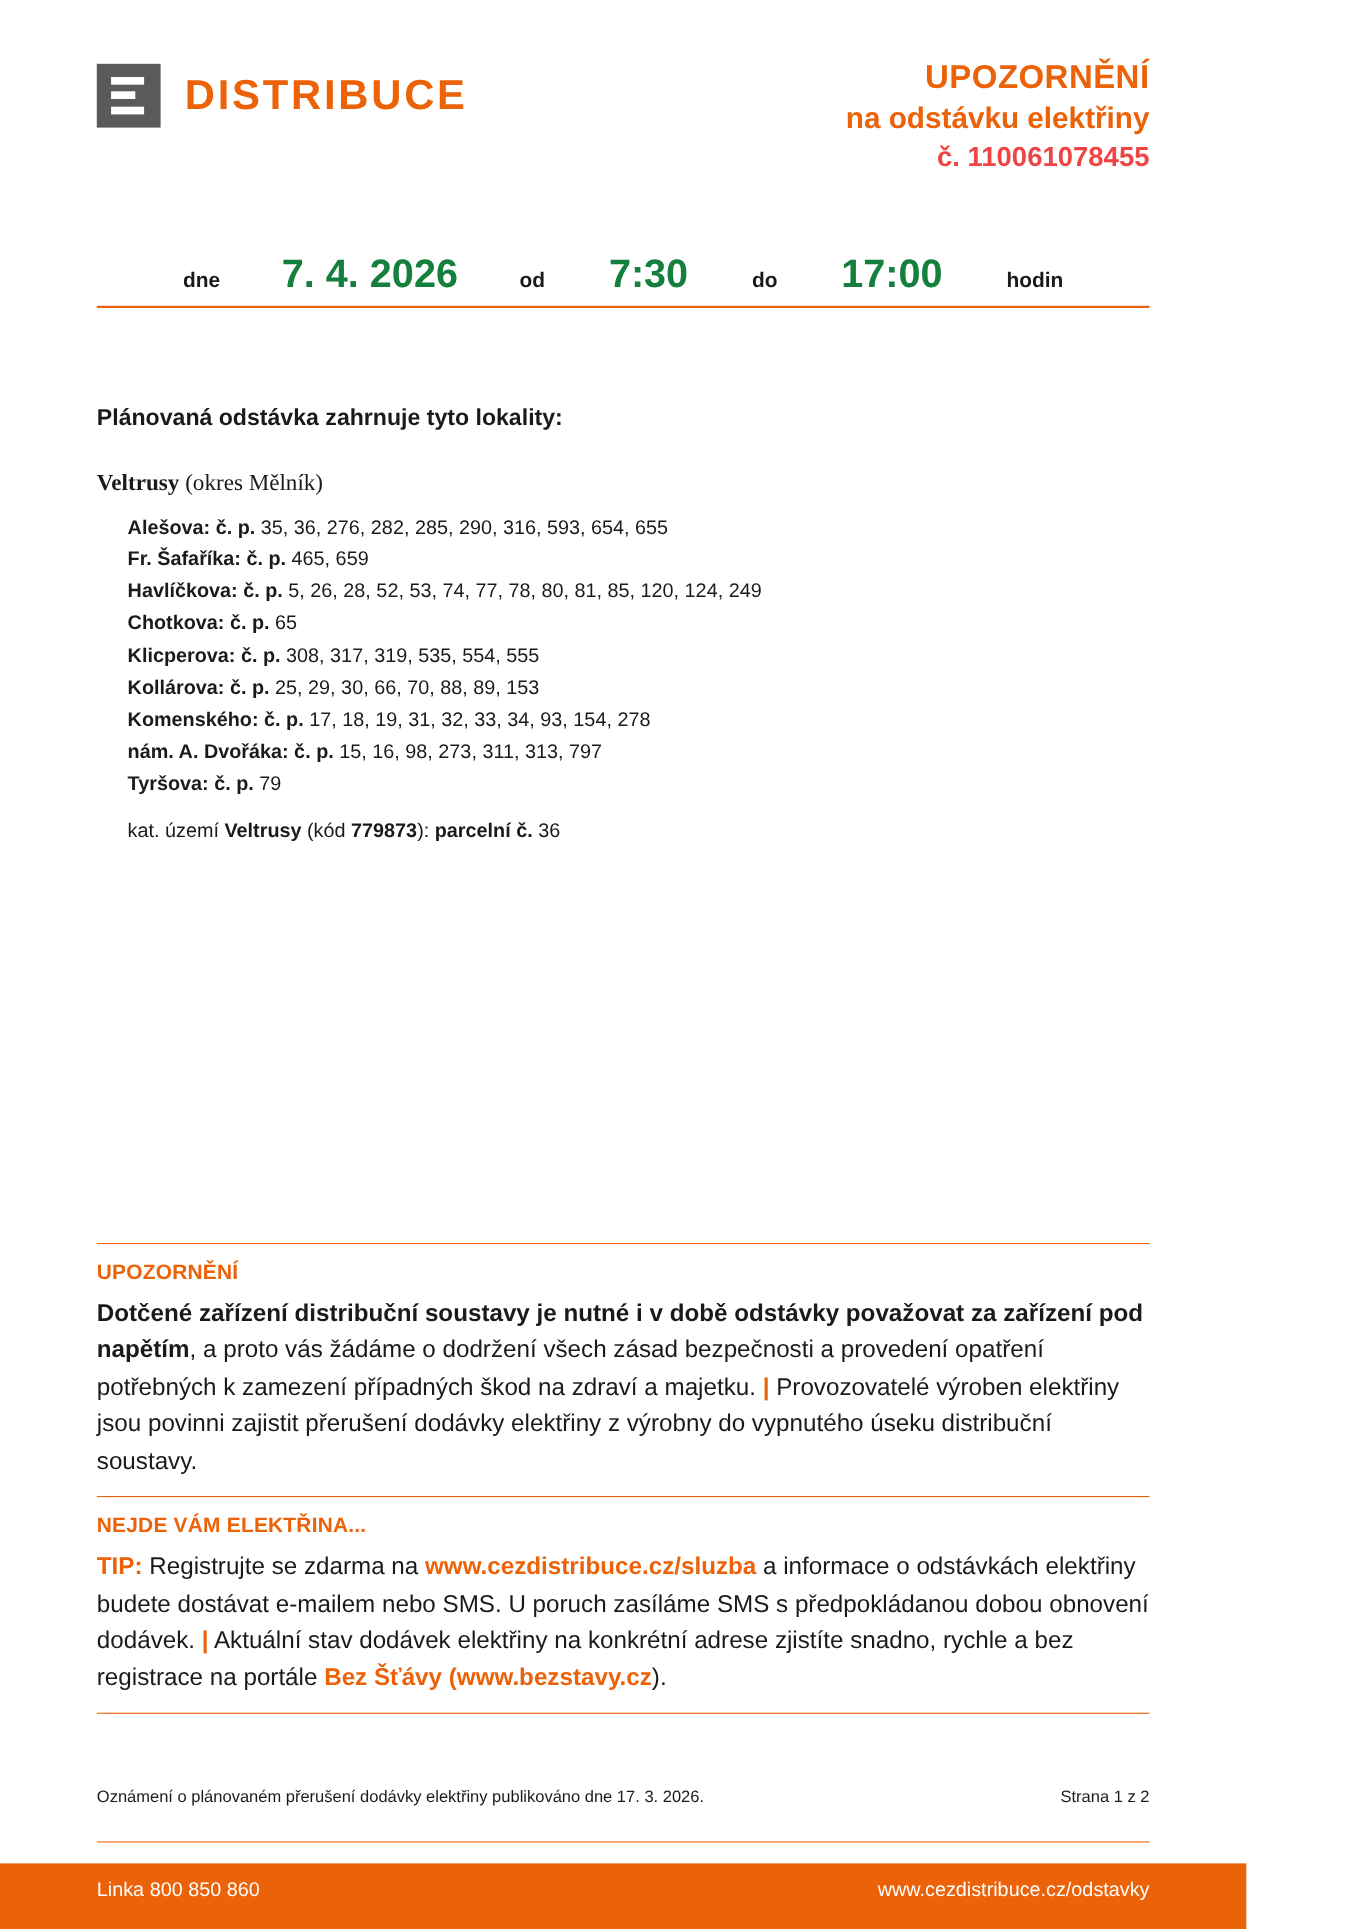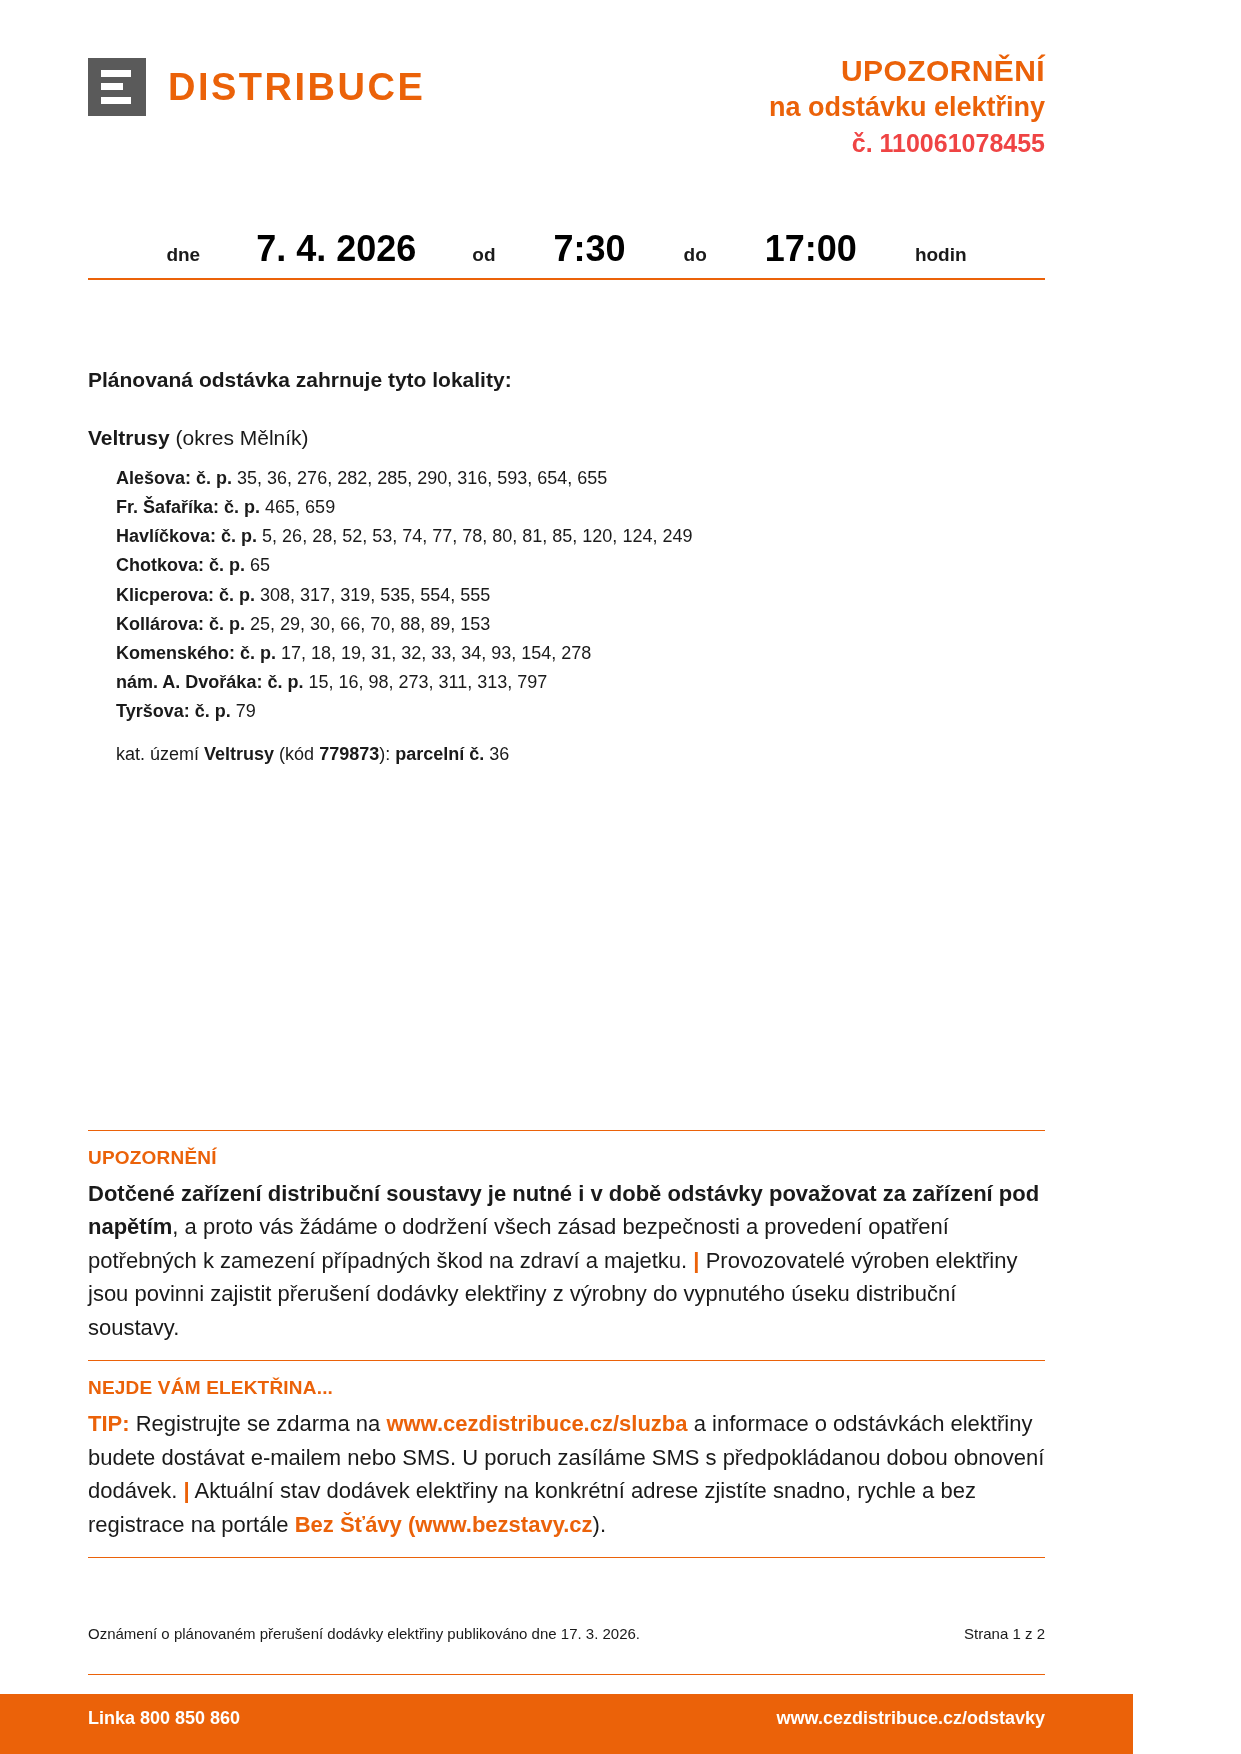--- a/index.html
+++ b/index.html
@@ -98,39 +98,40 @@
     gap: 4px;
   }
   .datebar .lbl {
     font-size: 19px;
     font-weight: bold;
     color: #1a1a1a;
   }
   .datebar .big {
     font-size: 36px;
     font-weight: bold;
-    color: #000000;
+    color: #15803d;
   }
   .gap-a { width: 48px; }
   .gap-b { width: 50px; }
   
   .content {
     position: absolute;
     top: 368px;
     left: 88px;
     right: 88px;
   }
   .intro {
     font-size: 21px;
     font-weight: bold;
     margin: 0 0 34px 0;
   }
   .city {
     font-size: 21px;
     margin: 0 0 14px 0;
+    font-family: Liberation Serif, serif;
   }
   .city b { font-weight: bold; }
   .streets {
     margin-left: 28px;
   }
   .street {
     font-size: 18px;
     line-height: 1.62;
     white-space: nowrap;
   }
@@ -190,21 +191,21 @@
     color: #ffffff;
   }
   .footer-inner {
     position: absolute;
     left: 88px;
     right: 88px;
     top: 14px;
     display: flex;
     justify-content: space-between;
     font-size: 18px;
-    font-weight: bold;
+    font-weight: normal;
   }
   .footer-line {
     position: absolute;
     left: 88px;
     right: 88px;
     top: 1674px;
     border-top: 1.5px solid #eb6209;
   }
 </style>
 </head>

